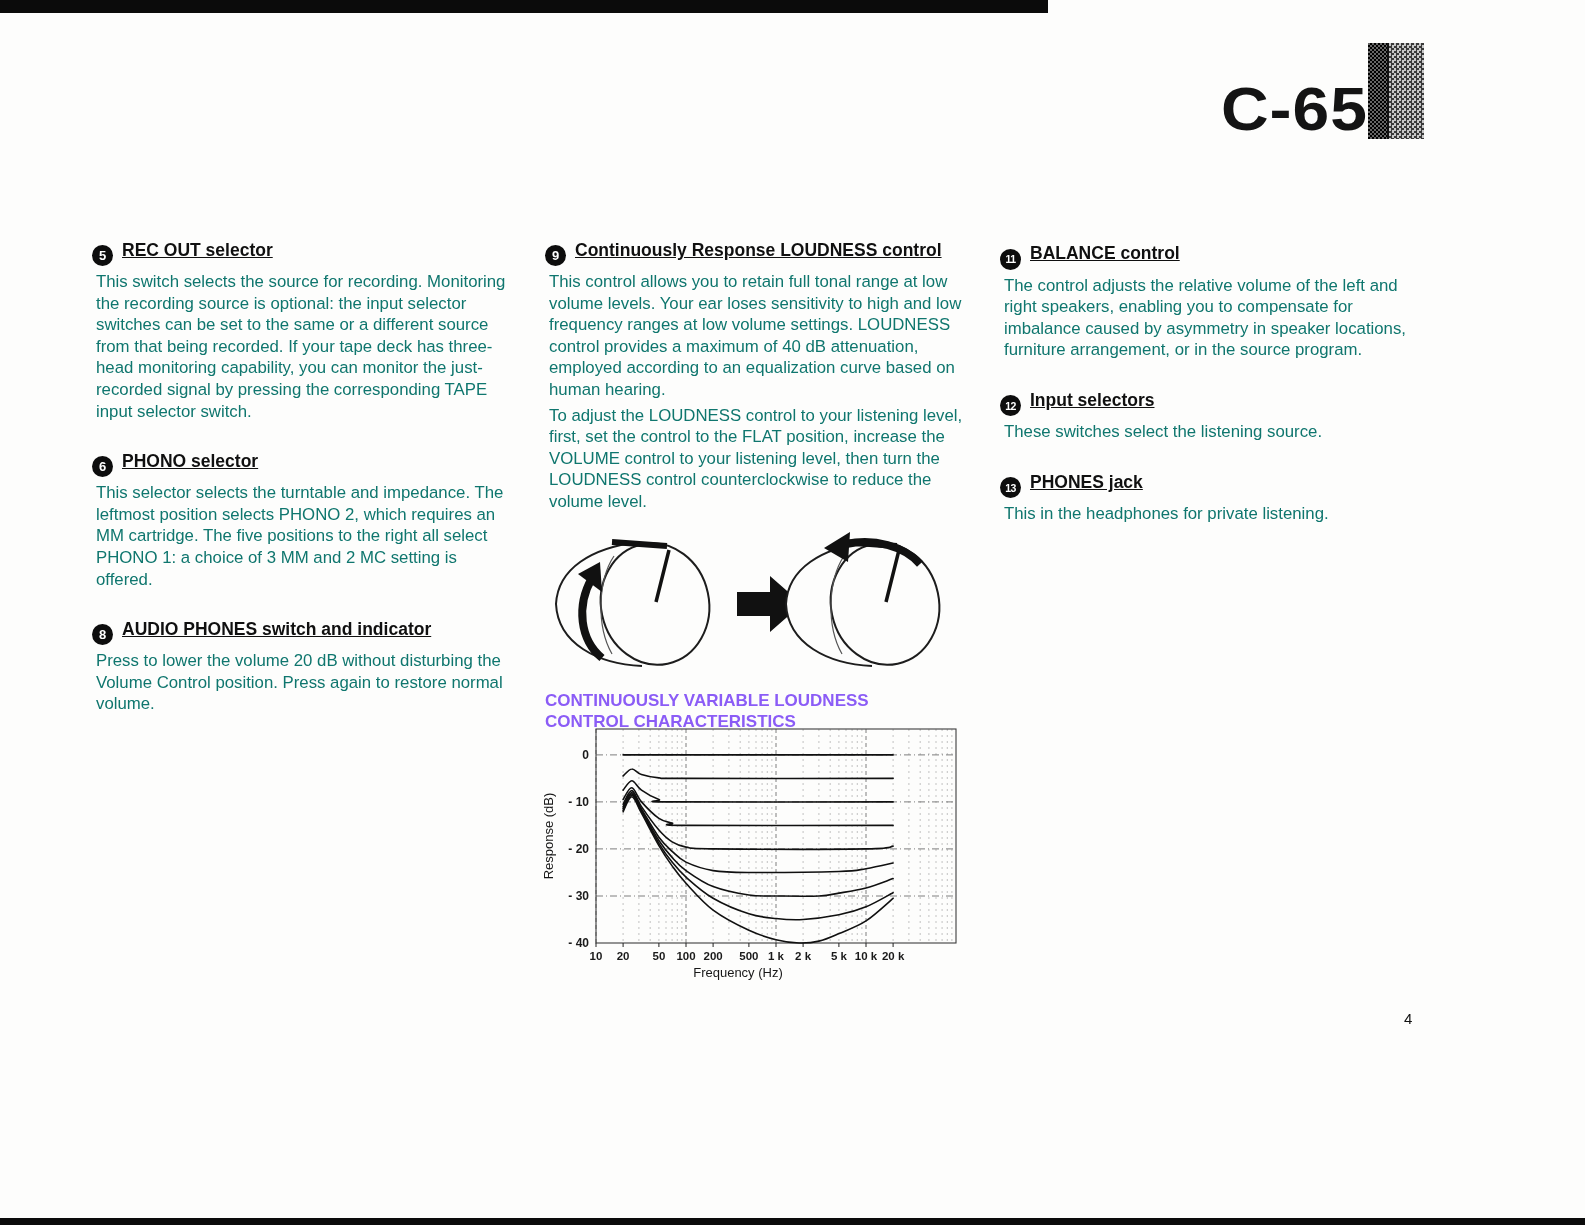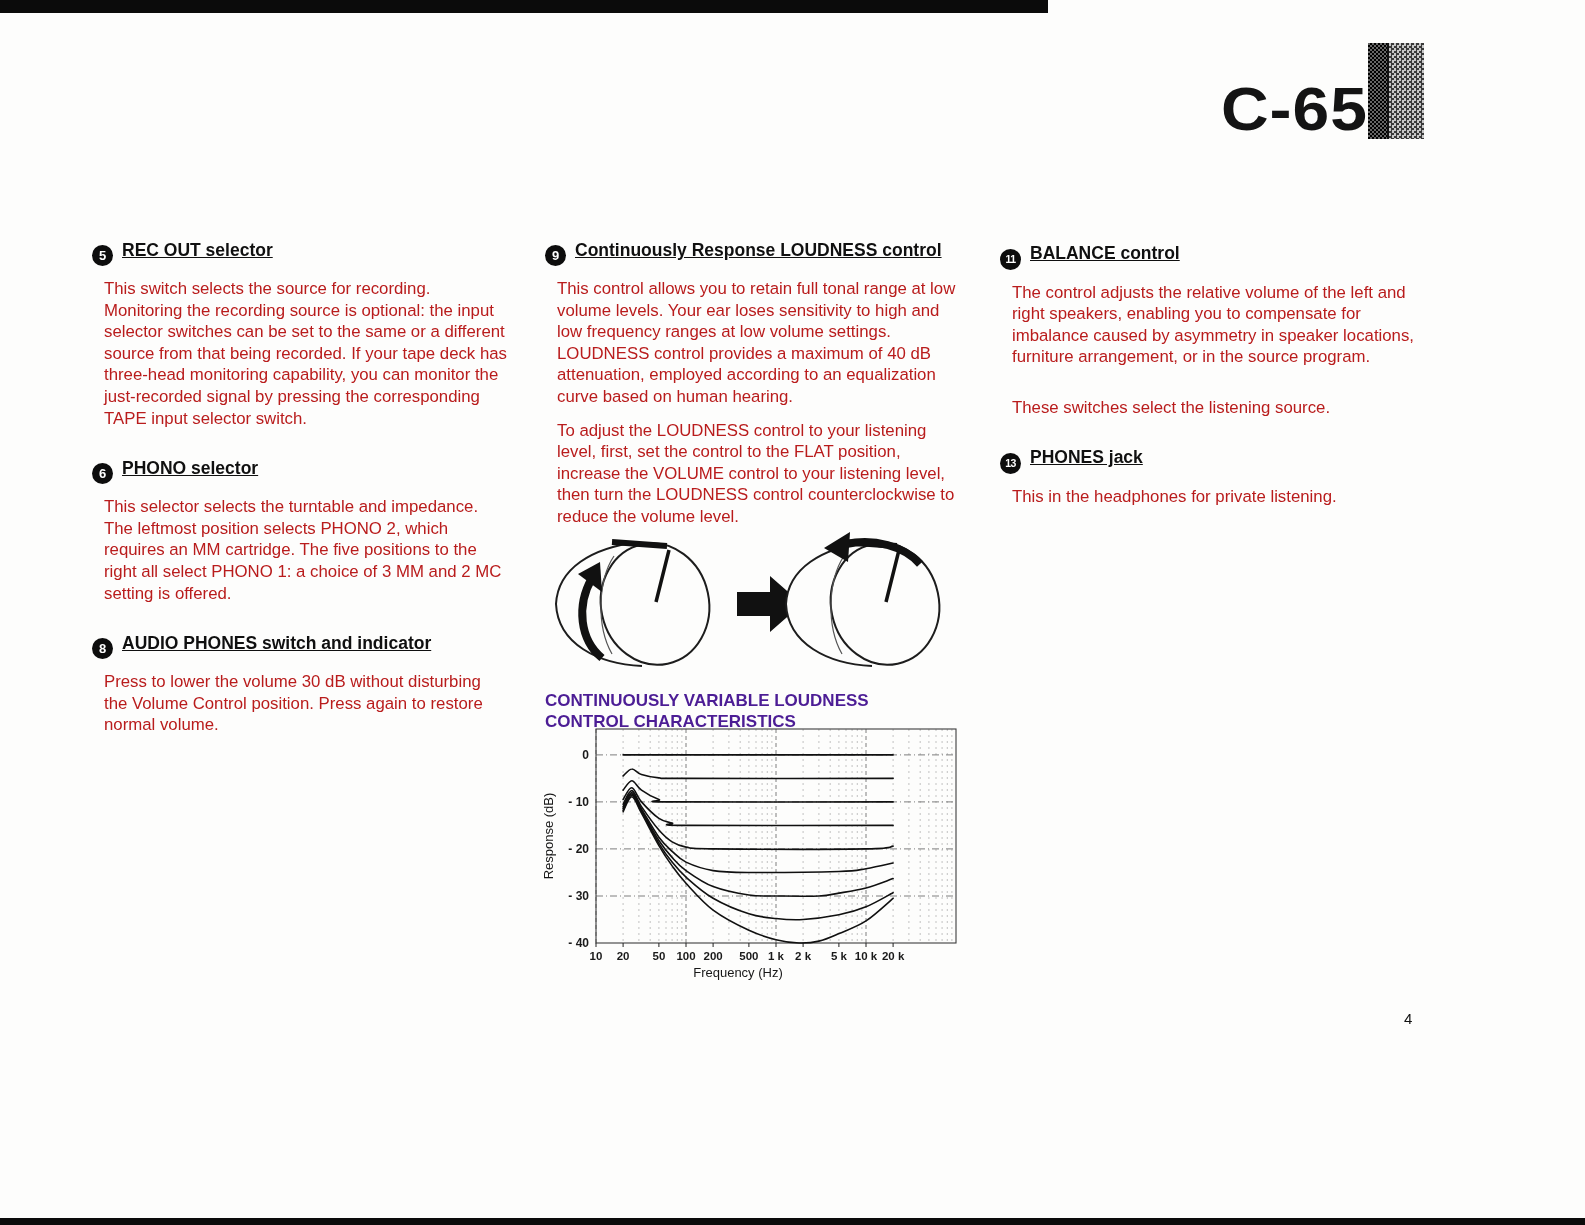--- a/index.html
+++ b/index.html
@@ -23,24 +23,24 @@
   .col{position:absolute;}
   .col1{left:92px;top:240px;width:428px;}
   .col2{left:545px;top:240px;width:434px;}
   .col3{left:1000px;top:243px;width:432px;}
   .sec{margin-bottom:29px;}
   .sec h3{margin:0 0 5px 0;font-size:17.5px;font-weight:700;color:#101010;text-decoration:underline;}
   .badge{display:inline-flex;align-items:center;justify-content:center;
     width:21px;height:21px;border-radius:50%;background:#0d0d0d;color:#fff;
     font-weight:700;font-size:13px;margin-right:9px;vertical-align:-4px;}
   .badge.wide{font-size:10.5px;letter-spacing:-0.5px;}
-  .sec p{margin:12px;font-size:16.8px;line-height:21.6px;color:#b91c1c;}
+  .sec p{margin:4px;font-size:16.8px;line-height:21.6px;color:#0f766e;}
   .sec p + p{margin-top:0;}
   .figcaption{left:545px;top:690px;width:420px;font-size:17px;font-weight:700;
-    line-height:21px;color:#4c1d95;}
+    line-height:21px;color:#8b5cf6;}
   .pagenum{left:1404px;top:1010px;font-size:15px;color:#111;}
   svg text{font-family:"Liberation Sans","DejaVu Sans",sans-serif;}
 </style>
 </head>
 <body>
 
 <div class="abs topbar"></div>
 
 <div class="abs brand">C-65</div>
 <div class="abs halftone">
@@ -52,21 +52,21 @@
   <div class="sec">
     <h3><span class="badge">5</span><span>REC OUT selector</span></h3>
     <p>This switch selects the source for recording. Monitoring the recording source is optional: the input selector switches can be set to the same or a different source from that being recorded. If your tape deck has three-head monitoring capability, you can monitor the just-recorded signal by pressing the corresponding TAPE input selector switch.</p>
   </div>
   <div class="sec">
     <h3><span class="badge">6</span><span>PHONO selector</span></h3>
     <p>This selector selects the turntable and impedance. The leftmost position selects PHONO 2, which requires an MM cartridge. The five positions to the right all select PHONO 1: a choice of 3 MM and 2 MC setting is offered.</p>
   </div>
   <div class="sec">
     <h3><span class="badge">8</span><span>AUDIO PHONES switch and indicator</span></h3>
-    <p>Press to lower the volume 30 dB without disturbing the Volume Control position. Press again to restore normal volume.</p>
+    <p>Press to lower the volume 20 dB without disturbing the Volume Control position. Press again to restore normal volume.</p>
   </div>
 </div>
 
 <div class="col col2">
   <div class="sec">
     <h3><span class="badge">9</span><span>Continuously Response LOUDNESS control</span></h3>
     <p>This control allows you to retain full tonal range at low volume levels. Your ear loses sensitivity to high and low frequency ranges at low volume settings. LOUDNESS control provides a maximum of 40 dB attenuation, employed according to an equalization curve based on human hearing.</p>
     <p>To adjust the LOUDNESS control to your listening level, first, set the control to the FLAT position, increase the VOLUME control to your listening level, then turn the LOUDNESS control counterclockwise to reduce the volume level.</p>
   </div>
 </div>
@@ -179,20 +179,21 @@
     <path d="M85.1 86.4C86.5 83.9 90.8 71.1 93.8 71.3C96.9 71.6 98.9 79.8 103.5 87.8C108.0 95.8 115.8 110.9 120.9 119.3C126.0 127.7 129.5 132.5 134.1 138.1C138.6 143.7 141.2 147.1 148.0 153.2C154.8 159.2 164.6 168.2 175.1 174.3C185.6 180.4 200.4 186.5 210.9 189.8C221.4 193.2 229.0 193.6 238.0 194.5C247.0 195.5 254.6 196.1 265.1 195.5C275.6 194.9 290.4 192.9 300.9 190.8C311.4 188.7 319.0 186.5 328.0 182.8C337.0 179.1 350.6 171.0 355.1 168.7" fill="none" stroke="#101010" stroke-width="1.6" stroke-linecap="round"></path>
     <path d="M85.1 87.8C86.5 85.3 90.8 72.5 93.8 72.7C96.9 73.0 98.9 81.0 103.5 89.2C108.0 97.3 115.8 112.9 120.9 121.6C126.0 130.4 129.5 135.6 134.1 141.9C138.6 148.1 141.2 151.9 148.0 159.3C154.8 166.6 164.6 178.2 175.1 186.1C185.6 193.9 200.4 201.4 210.9 206.3C221.4 211.2 229.7 213.6 238.0 215.7C246.3 217.8 253.8 218.8 261.0 219.0C268.1 219.2 274.3 218.7 280.9 217.1C287.6 215.6 293.1 213.0 300.9 209.6C308.8 206.2 319.0 202.8 328.0 196.9C337.0 191.0 350.6 178.1 355.1 174.3" fill="none" stroke="#101010" stroke-width="1.6" stroke-linecap="round"></path>
   </svg>
 
 <div class="col col3">
   <div class="sec">
     <h3><span class="badge wide">11</span><span>BALANCE control</span></h3>
     <p>The control adjusts the relative volume of the left and right speakers, enabling you to compensate for imbalance caused by asymmetry in speaker locations, furniture arrangement, or in the source program.</p>
   </div>
   <div class="sec">
+    <h3><span class="badge wide">12</span><span>Input selectors</span></h3>
     <p>These switches select the listening source.</p>
   </div>
   <div class="sec">
     <h3><span class="badge wide">13</span><span>PHONES jack</span></h3>
     <p>This in the headphones for private listening.</p>
   </div>
 </div>
 
 <div class="abs pagenum">4</div>
 

